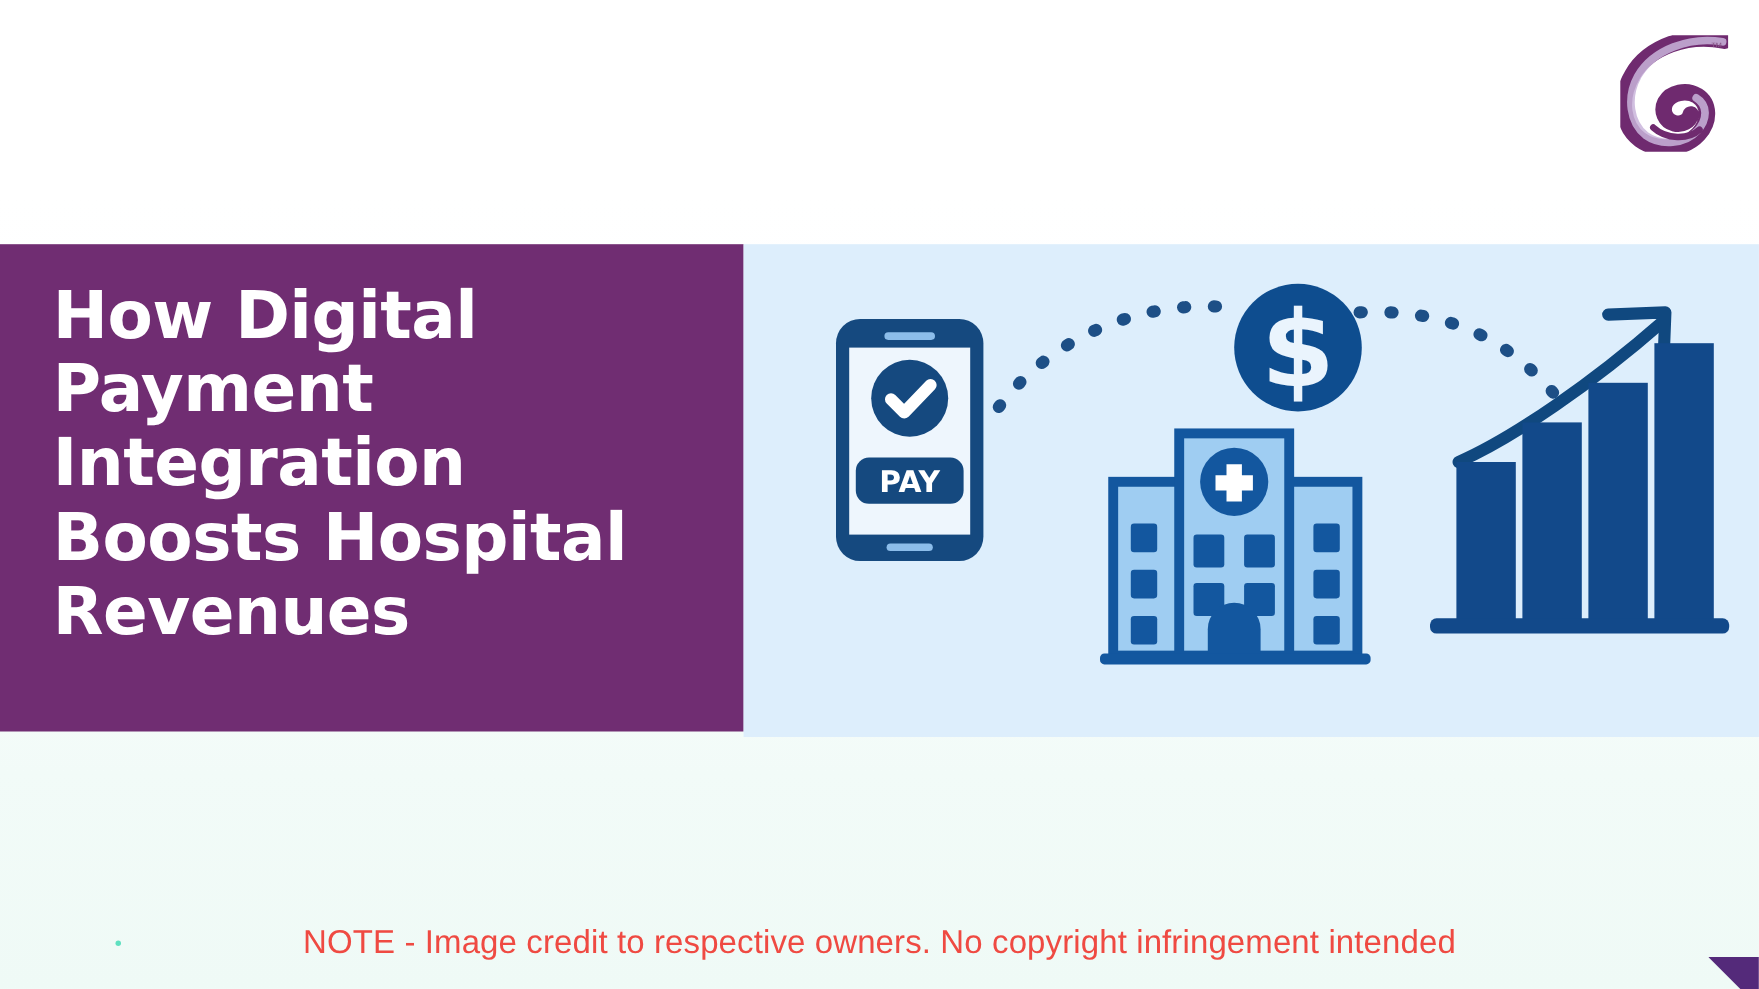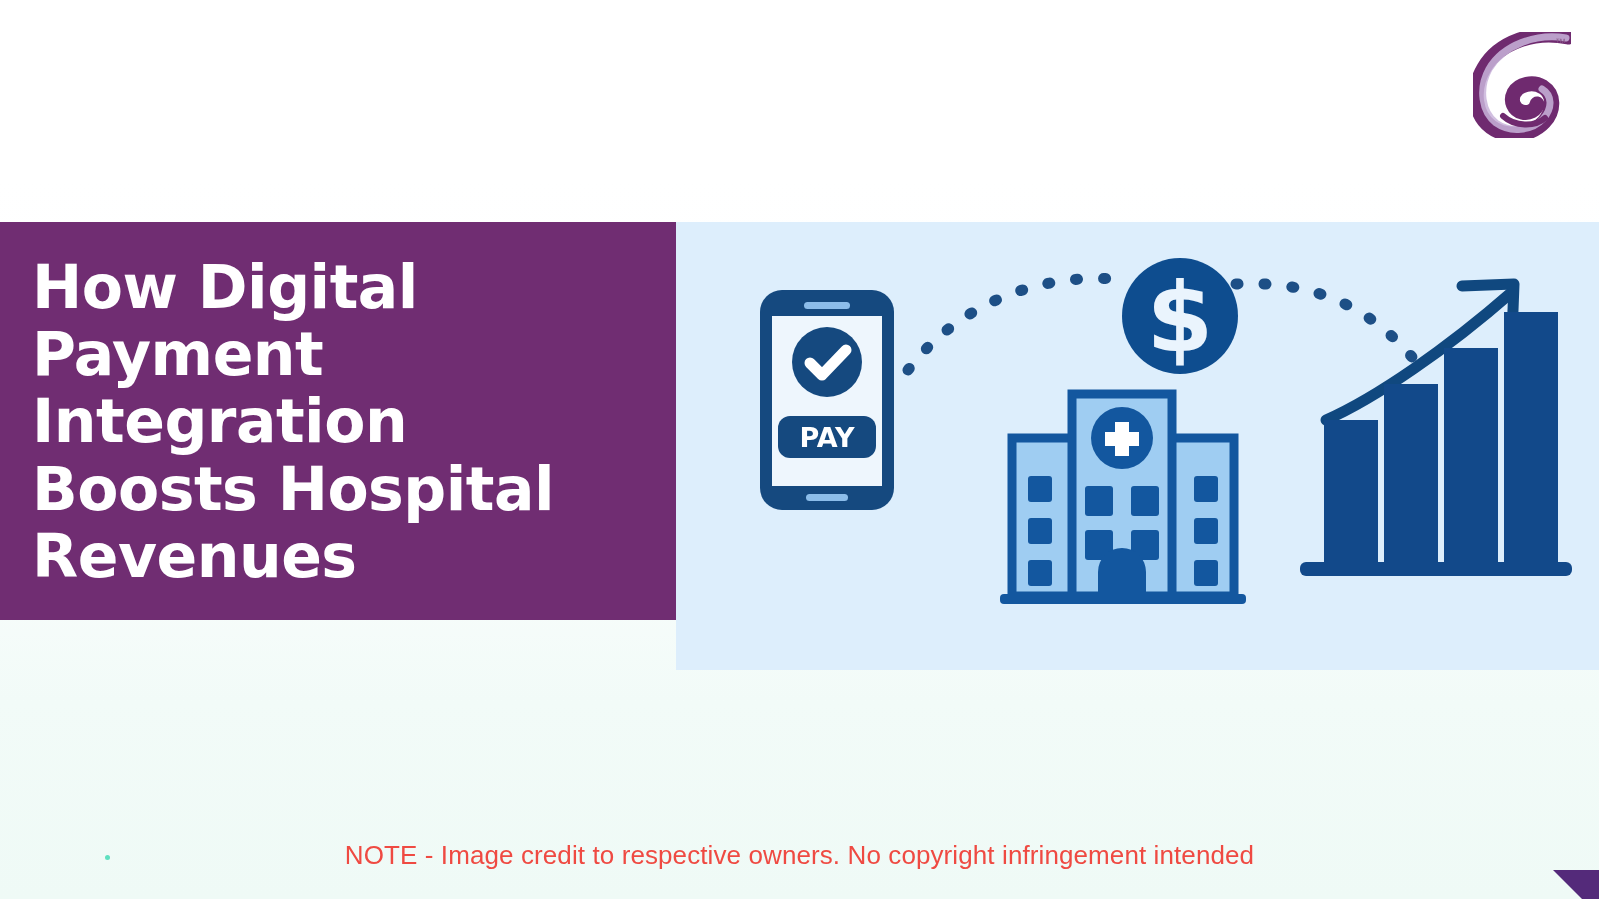--- a/index.html
+++ b/index.html
@@ -27,23 +27,23 @@
   }
   #logo-tag {
     font-size:25px; color:#7b3a86; letter-spacing:0.1px; line-height:1.05;
     margin-top:2px; font-family:"Liberation Sans", sans-serif;
   }
 
   
   #banner { position:absolute; left:0; top:222px; width:1599px; height:450px; }
 
   #title-panel {
-    position:absolute; left:0; top:0; width:676px; height:398px;
+    position:absolute; left:0; top:0; width:676px; height:443px;
     background:#702d72;
-    padding:32px 40px 0 32px;
+    padding:32px 40px 0 48px;
   }
   #title-text {
     color:#ffffff; font-weight:bold;
     font-size:60px; line-height:1.12; letter-spacing:-0.5px;
     font-family:"DejaVu Sans", sans-serif;
     white-space:pre-line;
   }
 
   #art-panel {
     position:absolute; left:676px; top:0; width:923px; height:448px;
@@ -58,21 +58,21 @@
     border-top:46px solid #542a7a;
     border-left:46px solid transparent;
   }
 
   #art-svg { position:absolute; left:0; top:0; width:923px; height:448px; display:block; }
 
   
   #note {
     position:absolute; left:0; top:840px; width:1599px;
     text-align:center;
-    color:#ef4a42; font-size:26px; letter-spacing:0.1px;
+    color:#ef4a42; font-size:30px; letter-spacing:0.1px;
     font-family:"Liberation Sans", sans-serif;
   }
   #teal-dot {
     position:absolute; left:105px; top:855px; width:5px; height:5px;
     border-radius:50%; background:#5fe0c0;
   }
 </style>
 </head>
 <body>
 

